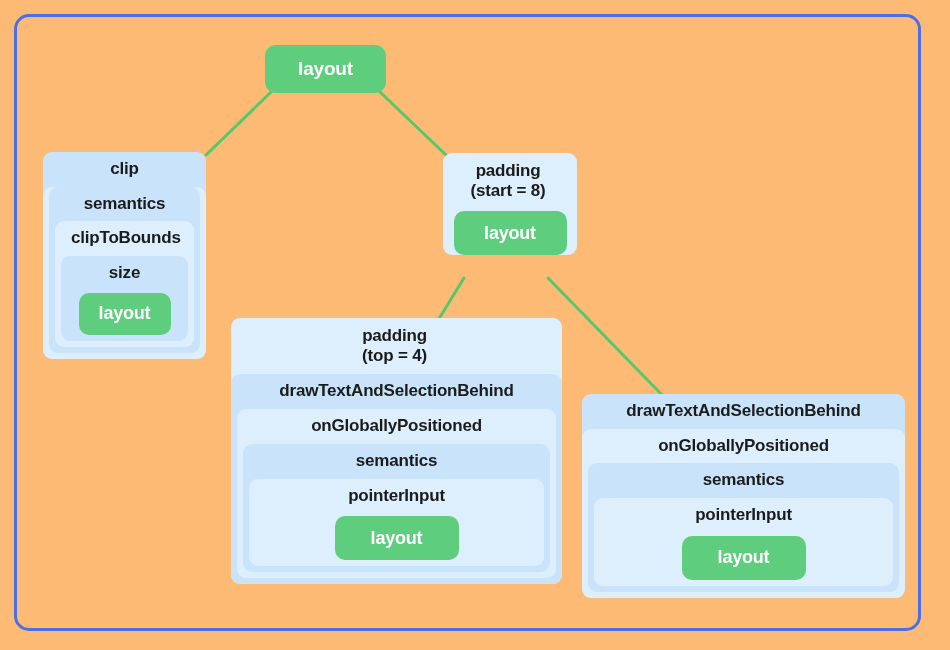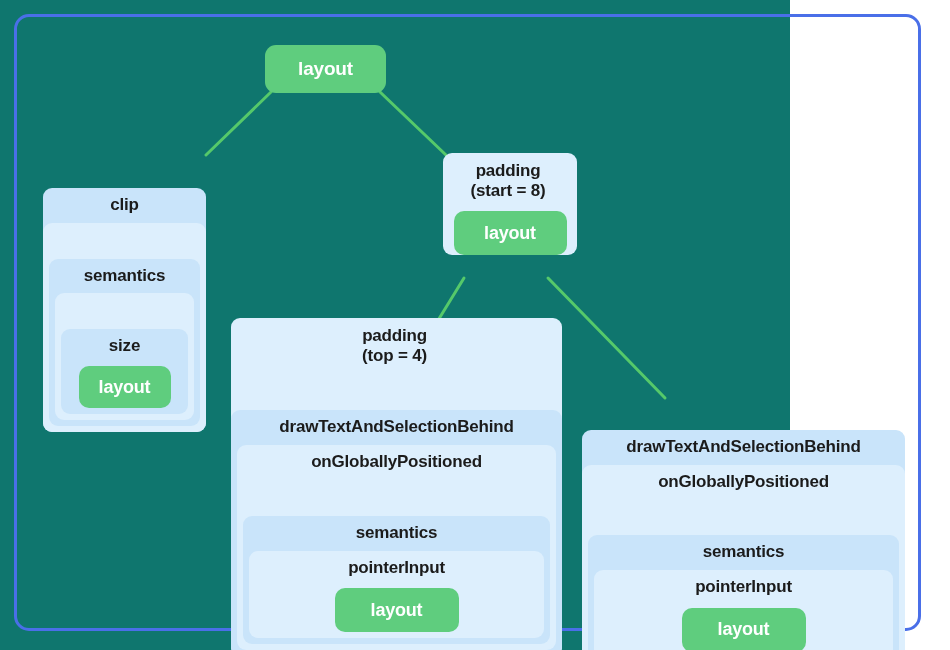--- a/index.html
+++ b/index.html
@@ -9,23 +9,23 @@
   }
   body {
     width: 950px;
     height: 650px;
     font-family: "Liberation Sans", sans-serif;
     overflow: hidden;
   }
 
   #canvas {
     position: relative;
-    width: 790px;
+    width: 950px;
     height: 650px;
-    background: #0f766e;
+    background: #fdba74;
   }
 
   
   .frame {
     position: absolute;
     left: 14px;
     top: 14px;
     width: 907px;
     height: 617px;
     border: 3px solid #4a6fe8;
@@ -47,21 +47,21 @@
   
   .node {
     position: absolute;
     box-sizing: border-box;
     border-radius: 9px;
     display: flex;
     flex-direction: column;
     align-items: center;
   }
 
-  .blue-a { background: #c9e4fa; margin-top: 36px; }
+  .blue-a { background: #c9e4fa; }
   .blue-b { background: #ddeffd; }
 
   
   .wrap {
     box-sizing: border-box;
     border-radius: 9px;
     width: 100%;
     display: flex;
     flex-direction: column;
     align-items: center;
@@ -166,20 +166,21 @@
 
   <div class="node blue-a" id="stack-clip">
     <div class="label">clip</div>
 
     <div class="wrap blue-b">
 
       <div class="wrap blue-a">
         <div class="label">semantics</div>
 
         <div class="wrap blue-b">
+          <div class="label">clipToBounds</div>
 
           <div class="wrap blue-a">
             <div class="label">size</div>
 
             <div class="green">layout</div>
           </div>
         </div>
       </div>
     </div>
   </div>

